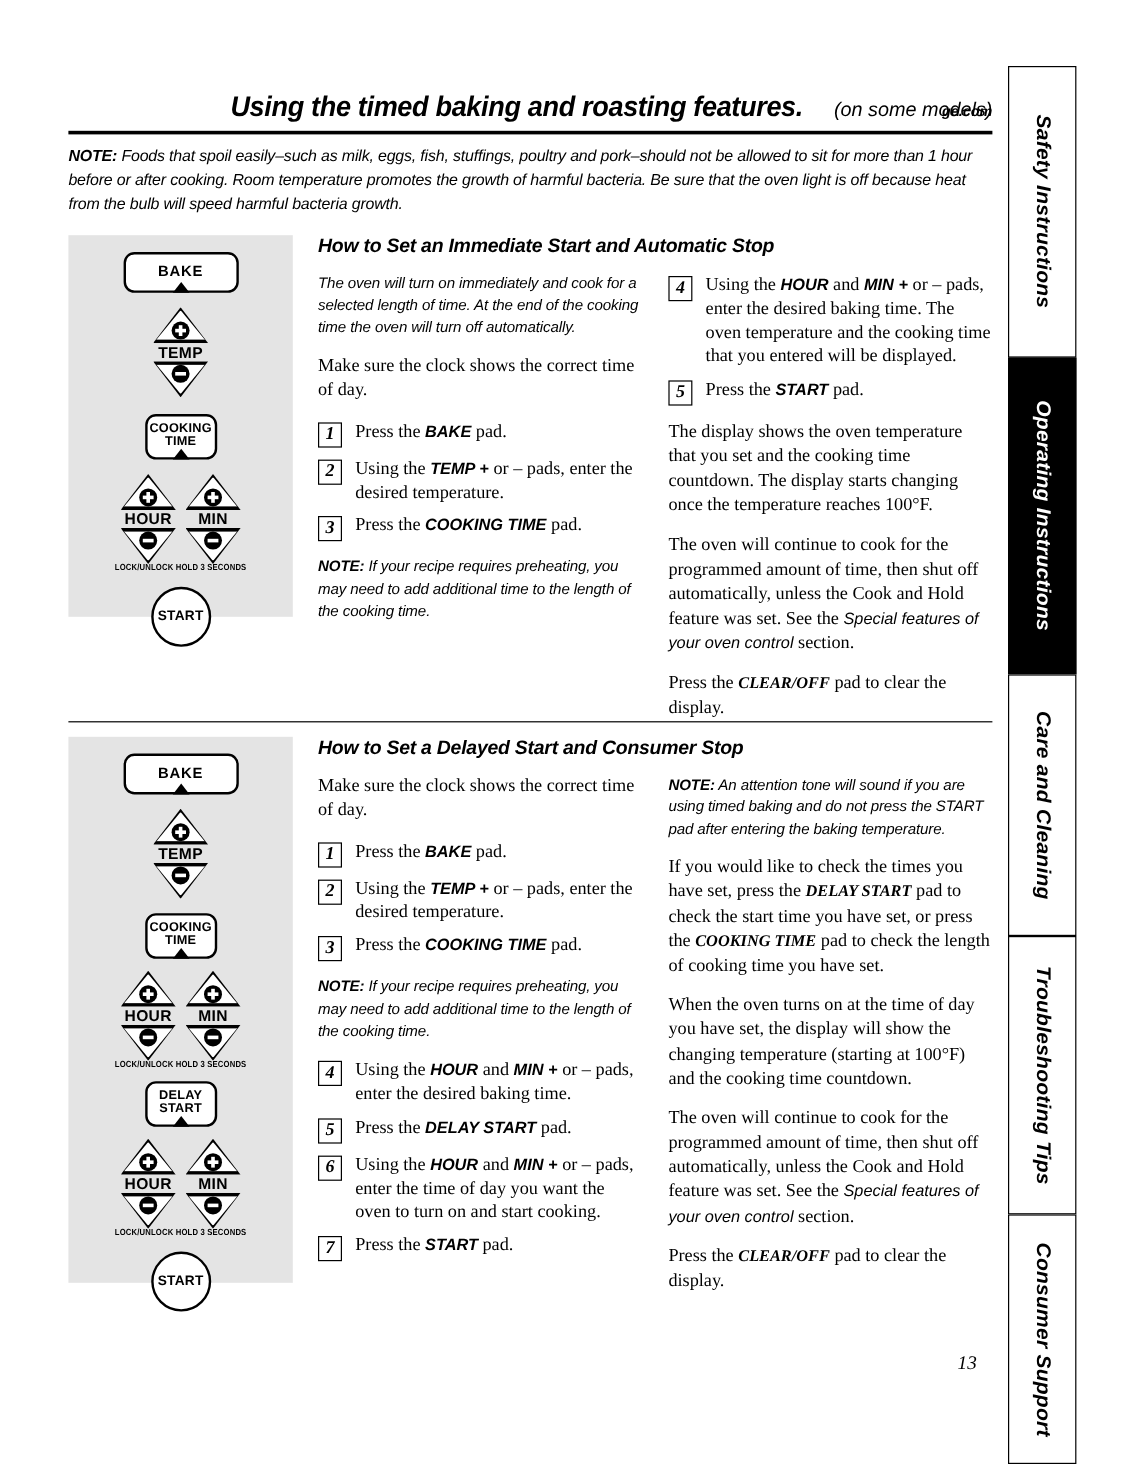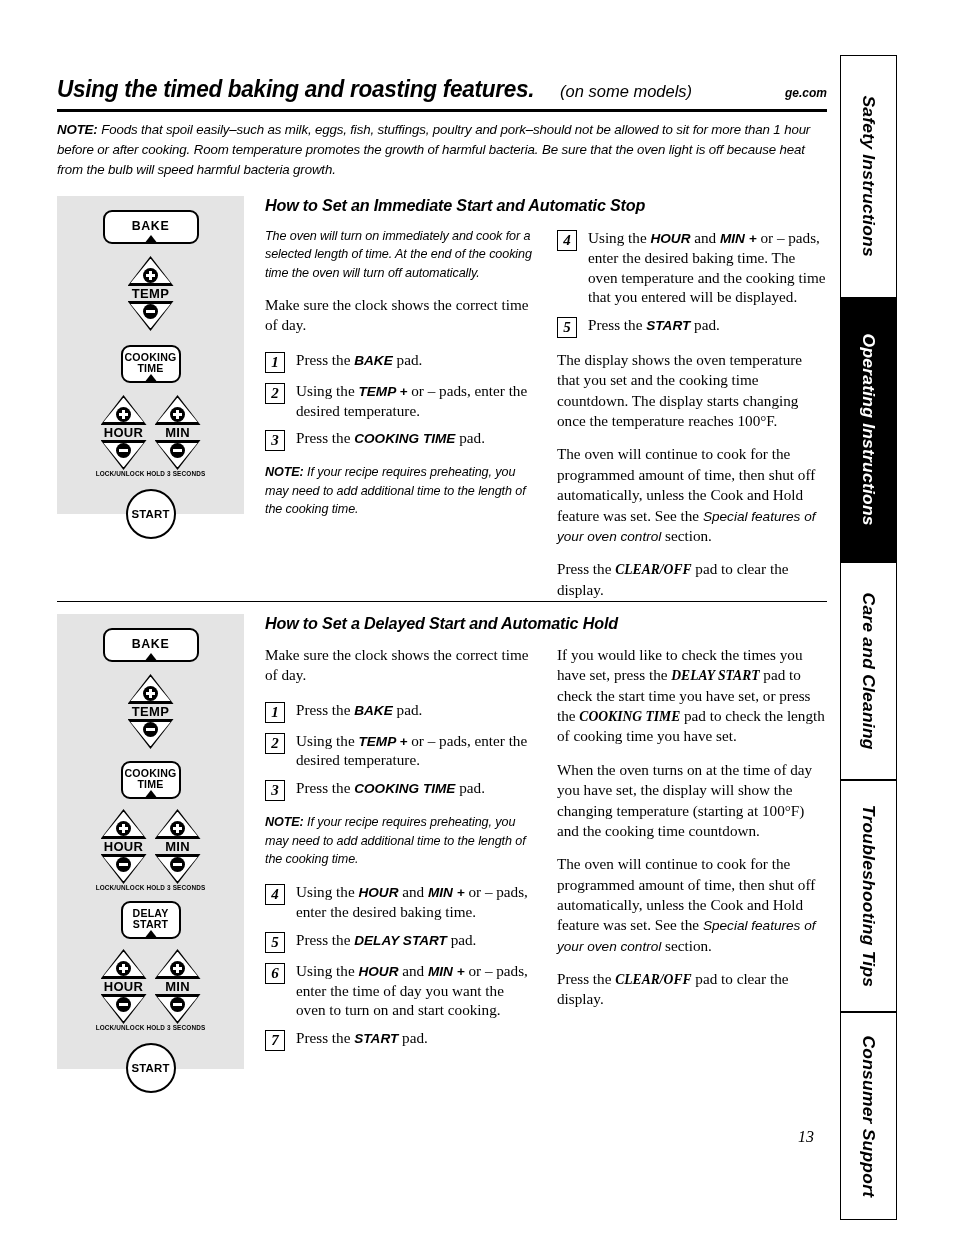--- a/index.html
+++ b/index.html
@@ -248,21 +248,21 @@
   </div>
   <div class="tab" style="top:725px;height:232px;">
     <span class="tab-label">Troubleshooting Tips</span>
   </div>
   <div class="tab" style="top:957px;height:208px;">
     <span class="tab-label">Consumer Support</span>
   </div>
 </div>
 
 <div id="page-header">
-  <div id="title-row" style="position:relative;">
+  <div id="title-row" style="position:relative;justify-content:flex-end;">
     <span id="main-title">Using the timed baking and roasting features.</span>
     <span id="title-sub">(on some models)</span>
     <span id="ge-com">ge.com</span>
   </div>
   <div id="title-rule"></div>
   <div id="note-top">
     <b>NOTE:</b><span> Foods that spoil easily–such as milk, eggs, fish, stuffings, poultry and pork–should not be allowed to sit for more than 1 hour before or after cooking. Room temperature promotes the growth of harmful bacteria. Be sure that the oven light is off because heat from the bulb will speed harmful bacteria growth.</span>
   </div>
 </div>
 
@@ -477,21 +477,21 @@
       </div>
       <div class="mini-label">LOCK/UNLOCK HOLD 3 SECONDS</div>
       <div class="vgap-12"></div>
       <div class="pad-start">
         <span>START</span>
       </div>
     </div>
   </div>
 
   <div class="cols">
-    <div class="sec-heading">How to Set a Delayed Start and Automatic Hold</div>
+    <div class="sec-heading">How to Set a Delayed Start and Consumer Stop</div>
     <div class="col-wrap">
 
       <div class="col">
         <div class="serif-p">Make sure the clock shows the correct time of day.</div>
 
         <div class="step">
           <div class="step-num">1</div>
           <div class="step-text"><span>Press the </span><span class="sans-b">BAKE</span><span> pad.</span></div>
         </div>
         <div class="step">
@@ -519,20 +519,23 @@
           <div class="step-num">6</div>
           <div class="step-text"><span>Using the </span><span class="sans-b">HOUR</span><span> and </span><span class="sans-b">MIN +</span><span> or – pads, enter the time of day you want the oven to turn on and start cooking.</span></div>
         </div>
         <div class="step">
           <div class="step-num">7</div>
           <div class="step-text"><span>Press the </span><span class="sans-b">START</span><span> pad.</span></div>
         </div>
       </div>
 
       <div class="col">
+        <div class="italic-block">
+          <b>NOTE:</b><span> An attention tone will sound if you are using timed baking and do not press the START pad after entering the baking temperature.</span>
+        </div>
 
         <div class="serif-p"><span>If you would like to check the times you have set, press the </span><span class="sans-b">DELAY START</span><span> pad to check the start time you have set, or press the </span><span class="sans-b">COOKING TIME</span><span> pad to check the length of cooking time you have set.</span></div>
 
         <div class="serif-p">When the oven turns on at the time of day you have set, the display will show the changing temperature (starting at 100°F) and the cooking time countdown.</div>
 
         <div class="serif-p"><span>The oven will continue to cook for the programmed amount of time, then shut off automatically, unless the Cook and Hold feature was set. See the </span><span class="sans-i">Special features of your oven control</span><span> section.</span></div>
 
         <div class="serif-p"><span>Press the </span><span class="sans-b">CLEAR/OFF</span><span> pad to clear the display.</span></div>
       </div>
 

